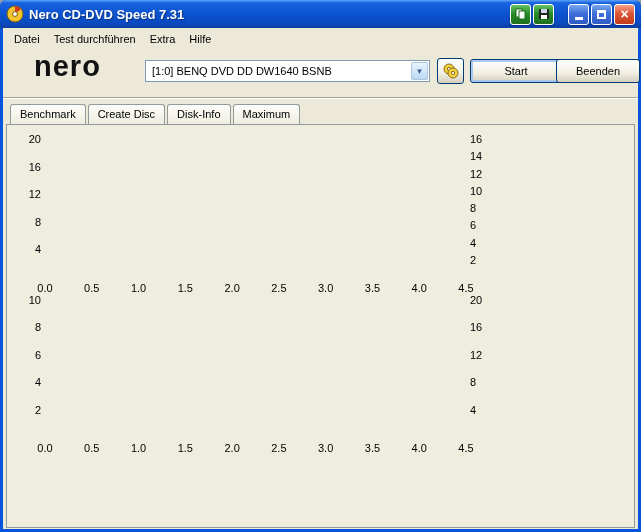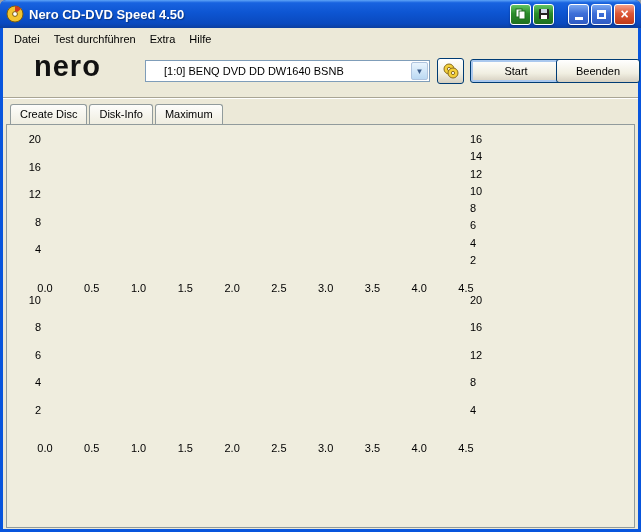--- a/index.html
+++ b/index.html
@@ -32,21 +32,21 @@
     display:flex;align-items:center;padding-left:4px;}
   .menu-item{padding:2px 7px;cursor:default;}
   .toolbar{position:absolute;left:3px;top:49px;right:3px;height:48px;background:#ECE9D8;}
   .tool-sep{position:absolute;left:3px;right:3px;top:97px;height:2px;
     border-top:1px solid #A9A594;border-bottom:1px solid #fff;}
   .brand{position:absolute;left:34px;top:52px;color:#111;line-height:1;}
   .brand-top{font-size:29px;font-weight:900;letter-spacing:1px;}
   .brand-bottom{font-size:13px;font-weight:bold;font-style:italic;letter-spacing:1px;margin-top:1px;}
   .drive-combo{position:absolute;left:145px;top:60px;width:285px;height:22px;background:#fff;
     border:1px solid #7F9DB9;display:flex;align-items:center;}
-  .drive-combo .txt{flex:1;padding-left:18px;white-space:nowrap;overflow:hidden;}
+  .drive-combo .txt{flex:1;padding-left:6px;white-space:nowrap;overflow:hidden;}
   .combo-arrow{width:17px;height:18px;margin-right:1px;border:1px solid #B0C4DE;border-radius:2px;
     background:linear-gradient(180deg,#E9F4FD,#BBD9F3);display:flex;align-items:center;
     justify-content:center;color:#3D5E8C;font-size:8px;}
   .icon-btn{position:absolute;left:437px;top:58px;width:27px;height:26px;border:1px solid #003C74;
     border-radius:3px;background:linear-gradient(180deg,#fff,#F1EFE2 60%,#D5CFC0);
     display:flex;align-items:center;justify-content:center;}
   .btn-xp{position:absolute;height:24px;border:1px solid #003C74;border-radius:3px;
     background:linear-gradient(180deg,#FFFFFF,#F1EFE2 60%,#D5CFC0);
     display:flex;align-items:center;justify-content:center;font-size:11px;cursor:default;}
   #startBtn{left:470px;top:59px;width:92px;box-shadow:inset 0 0 0 2px #AAC8EE;}
@@ -100,21 +100,21 @@
 <body>
 
 <div class="window">
 
   <div class="titlebar">
     <svg class="app-icon" viewBox="0 0 18 18">
       <circle cx="9" cy="9" r="8" fill="#F2C430" stroke="#7a5c10"></circle>
       <path d="M9 9 L15 4 A8 8 0 0 0 9 1 Z" fill="#D23A1E"></path>
       <circle cx="9" cy="9" r="2.4" fill="#fff" stroke="#7a5c10"></circle>
     </svg>
-    <div class="title-text">Nero CD-DVD Speed 4.50</div>
+    <div class="title-text">Nero CD-DVD Speed 7.31</div>
     <div class="tb-btns">
       <div class="tb-btn tb-green">
         <svg width="11" height="12" viewBox="0 0 11 12">
           <rect x="1" y="1" width="6" height="8" fill="#fff" stroke="#1E6F1E"></rect>
           <rect x="4" y="3" width="6" height="8" fill="#fff" stroke="#1E6F1E"></rect>
         </svg>
       </div>
       <div class="tb-btn tb-green">
         <svg width="12" height="12" viewBox="0 0 12 12">
           <rect x="1" y="1" width="10" height="10" fill="#222" rx="1"></rect>
@@ -159,20 +159,21 @@
       <circle cx="11" cy="11" r="5" fill="#F4D03A" stroke="#8a6d1d"></circle>
       <circle cx="11" cy="11" r="1.6" fill="#fff" stroke="#8a6d1d"></circle>
     </svg>
   </div>
   <div class="btn-xp" id="startBtn">Start</div>
   <div class="btn-xp" id="quitBtn">Beenden</div>
   <div class="tool-sep"></div>
 
   <div class="tabpanel"></div>
   <div class="tabstrip" id="tabstrip">
+      <div class="tab">Benchmark</div>
       <div class="tab">Create Disc</div>
       <div class="tab">Disk-Info</div>
       <div class="tab">Maximum</div>
     </div>
 
   <div id="charts">
       <div class="plot" style="left: 44px; top: 138px; width: 423px; height: 140px;">
         <svg width="421" height="138">
           <defs>
             <linearGradient id="bg0" x1="0" y1="0" x2="0" y2="1">

